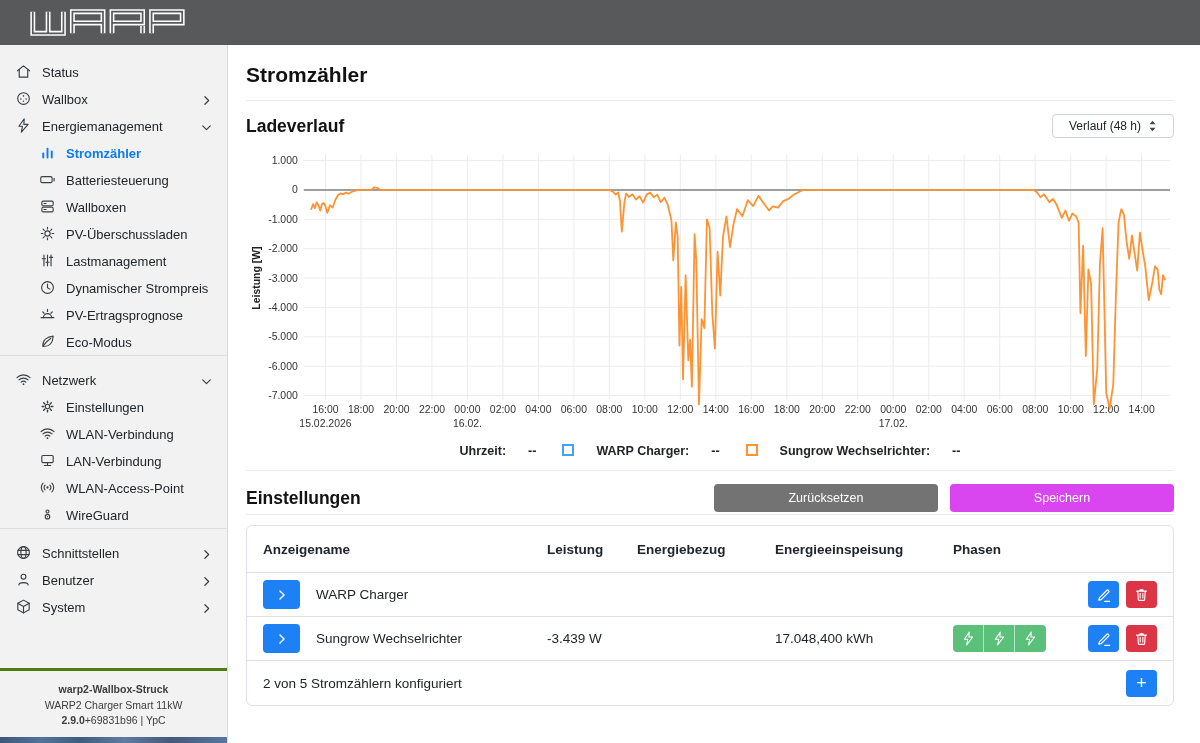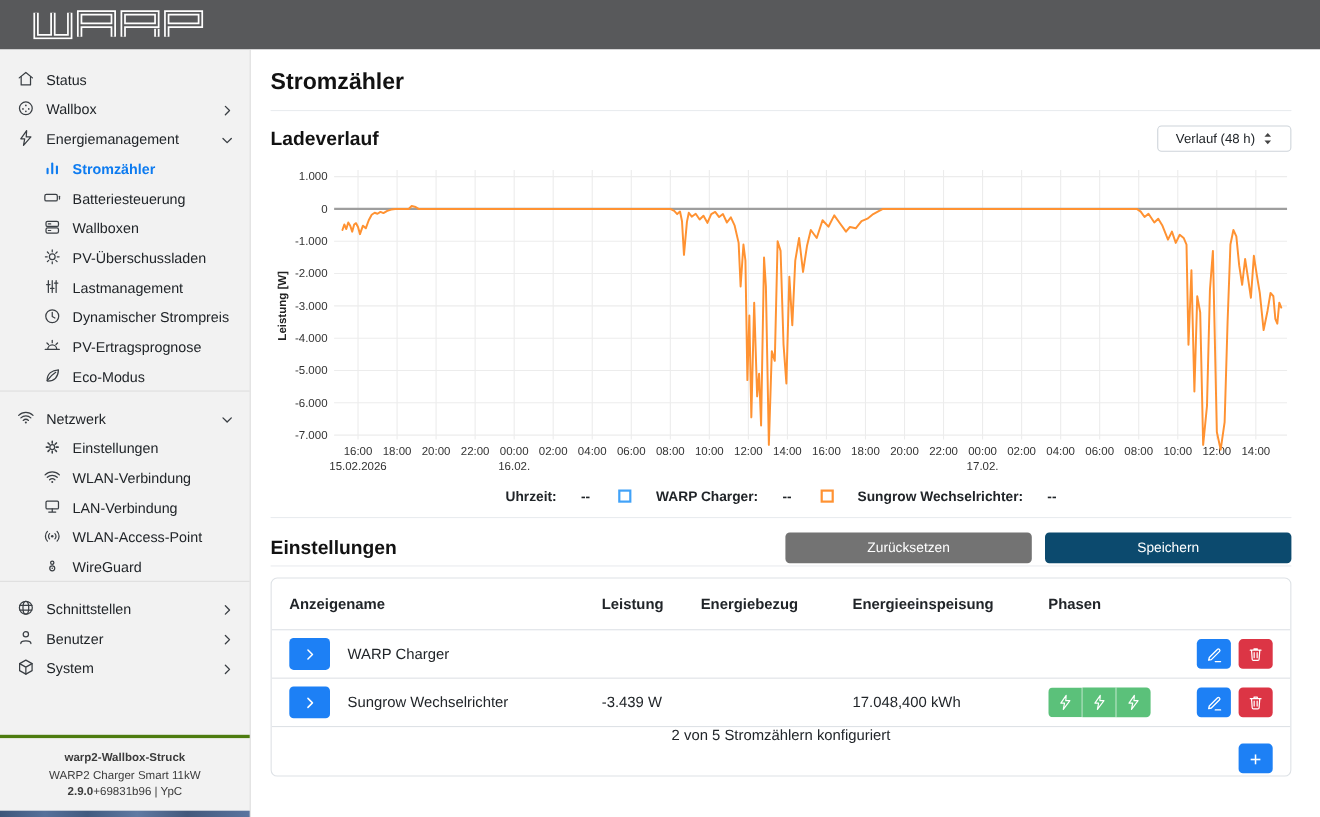--- a/index.html
+++ b/index.html
@@ -37,47 +37,47 @@
   .sec-head { display:flex; align-items:center; margin:13px 0 2px; }
   .sec-title { font-size:17.5px; font-weight:700; color:#121212; }
   .range-select { margin-left:auto; border:1px solid #ced4da; border-radius:4px; background:#fff;
     padding:4px 16px; font-size:12px; display:flex; align-items:center; gap:7px; cursor:pointer; color:#212529; }
 
   .chart-wrap { margin-top:6px;text-align:right; }
   .chart-wrap svg { display:block; }
   .legend { display:flex; justify-content:center; align-items:center; gap:26px;
     font-size:12.5px; font-weight:700; color:#212529; margin:0 0 12px; }
   .legend .val { font-weight:700; }
-  .lg-item { display:flex; align-items:center; gap:22px; }
+  .lg-item { display:flex; align-items:flex-start; gap:22px; }
   .lg-box { width:12px; height:12px; border:2px solid; background:#fff; display:inline-block; cursor:pointer; }
 
   .btn-group { margin-left:auto; display:flex; gap:12px; }
   .btn { width:224px; height:28px; border:none; border-radius:4px; color:#fff; font-size:12.5px;
     font-family:inherit; display:flex; align-items:center; justify-content:center; cursor:pointer; }
   .btn-reset { background:#737373; }
-  .btn-save  { background:#0c4a6e; }
+  .btn-save  { background:#d946ef; }
 
   
   .card { border:1px solid #dee2e6; border-radius:6px; margin-top:10px; font-size:13.5px; overflow:hidden; }
   .trow { display:grid; grid-template-columns:284px 90px 138px 178px 1fr 84px;
     align-items:center; padding:0 16px; min-height:44px; border-top:1px solid #dee2e6; }
   .trow.head { border-top:none; font-weight:700; min-height:46px; font-size:13.5px; }
   .name-cell { display:flex; align-items:center; gap:16px; }
   .chev-btn { width:37px; height:29px; background:#1d80f5; border:none; border-radius:4px;
     display:flex; align-items:center; justify-content:center; color:#fff; cursor:pointer; }
   .actions { justify-self:end; display:flex; gap:7px; }
   .mini-btn { width:31px; height:27px; border:none; border-radius:4px; display:flex;
     align-items:center; justify-content:center; color:#fff; cursor:pointer; }
   .mini-blue { background:#1d80f5; } .mini-red { background:#dc3545; }
   .phases { display:flex; }
   .phase { width:31px; height:27px; background:#5bc17a; display:flex; align-items:center;
     justify-content:center; color:#fff; border-right:1px solid rgba(255,255,255,.55); }
   .phase:first-child { border-radius:4px 0 0 4px; }
   .phase:last-child { border-radius:0 4px 4px 0; border-right:none; }
-  .tfoot { display:flex; align-items:center; padding:0 16px; min-height:45px; border-top:1px solid #dee2e6;flex-direction:column; }
+  .tfoot { display:flex; align-items:center; padding:0 16px; min-height:45px; border-top:1px solid #dee2e6; }
   .plus-btn { margin-left:auto; width:31px; height:27px; background:#1d80f5; border:none;
     border-radius:4px; color:#fff; font-size:18px; line-height:1; display:flex; align-items:center;
     justify-content:center; cursor:pointer; }
 </style>
 </head>
 <body>
 
 <div class="topbar">
   <svg width="183" height="27" viewBox="0 0 172 30" aria-label="WARP">
     <g fill="none" stroke="#fff" stroke-width="5.4">

